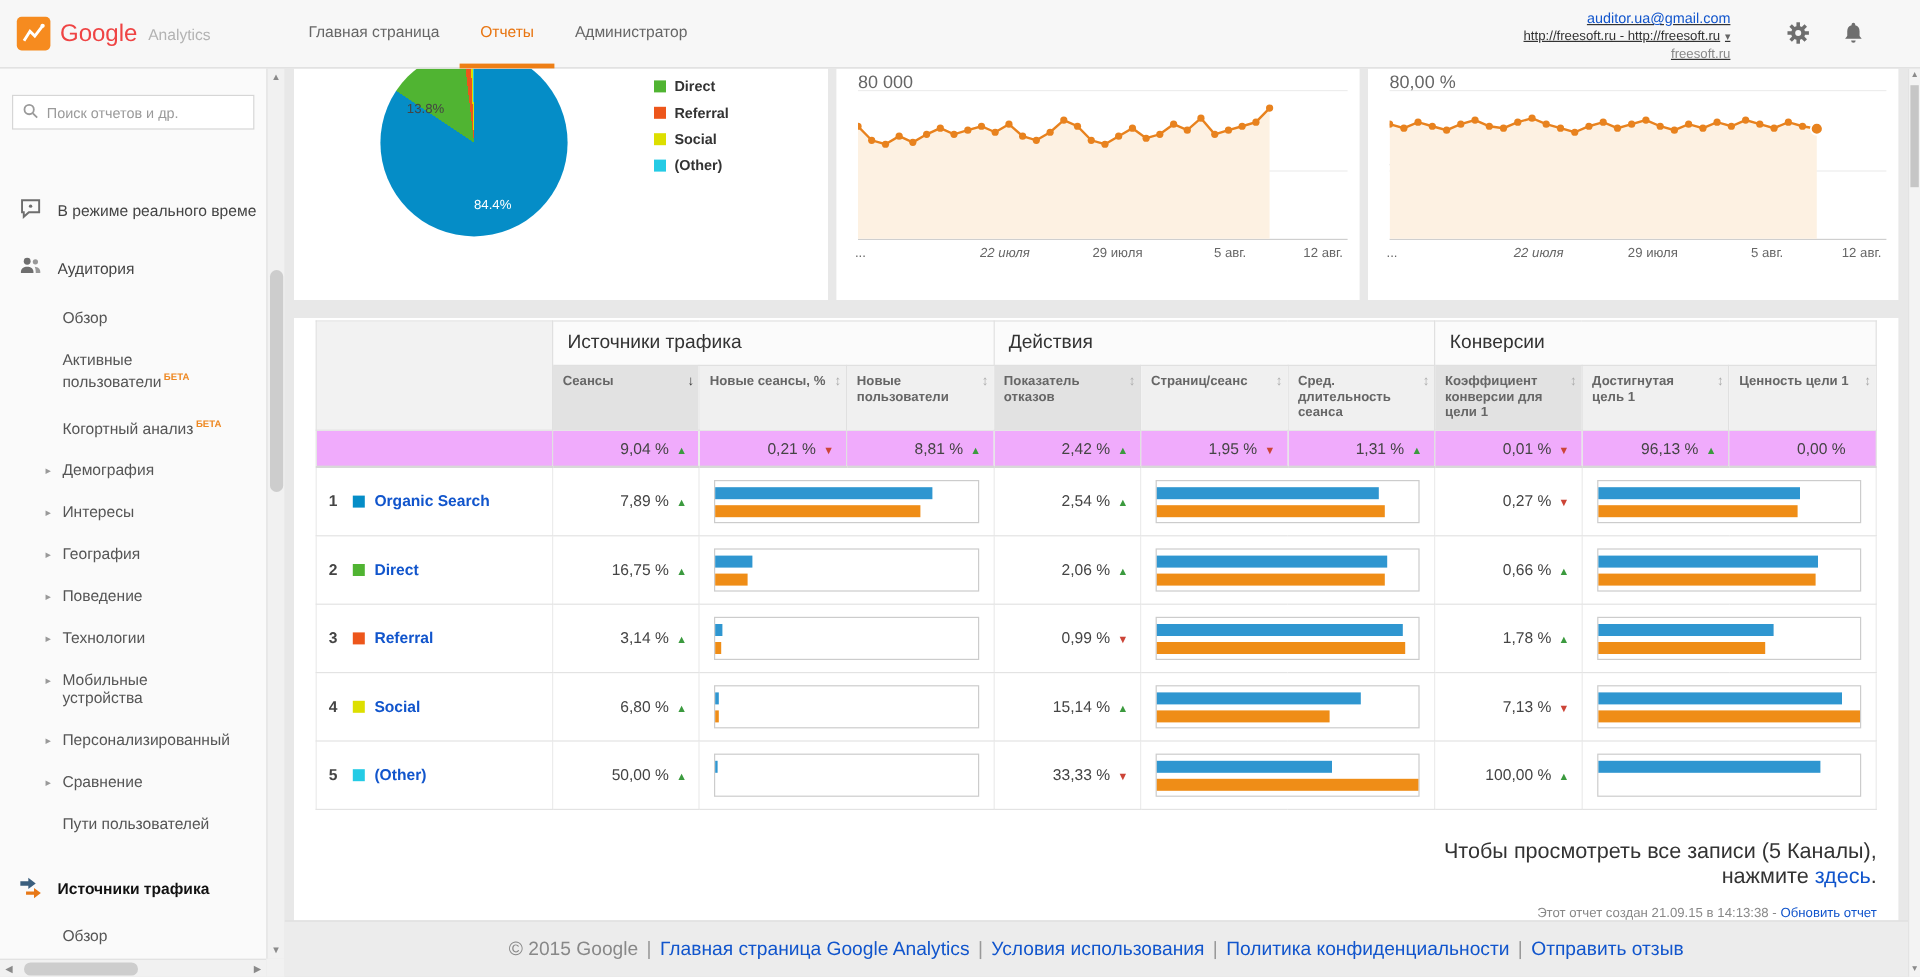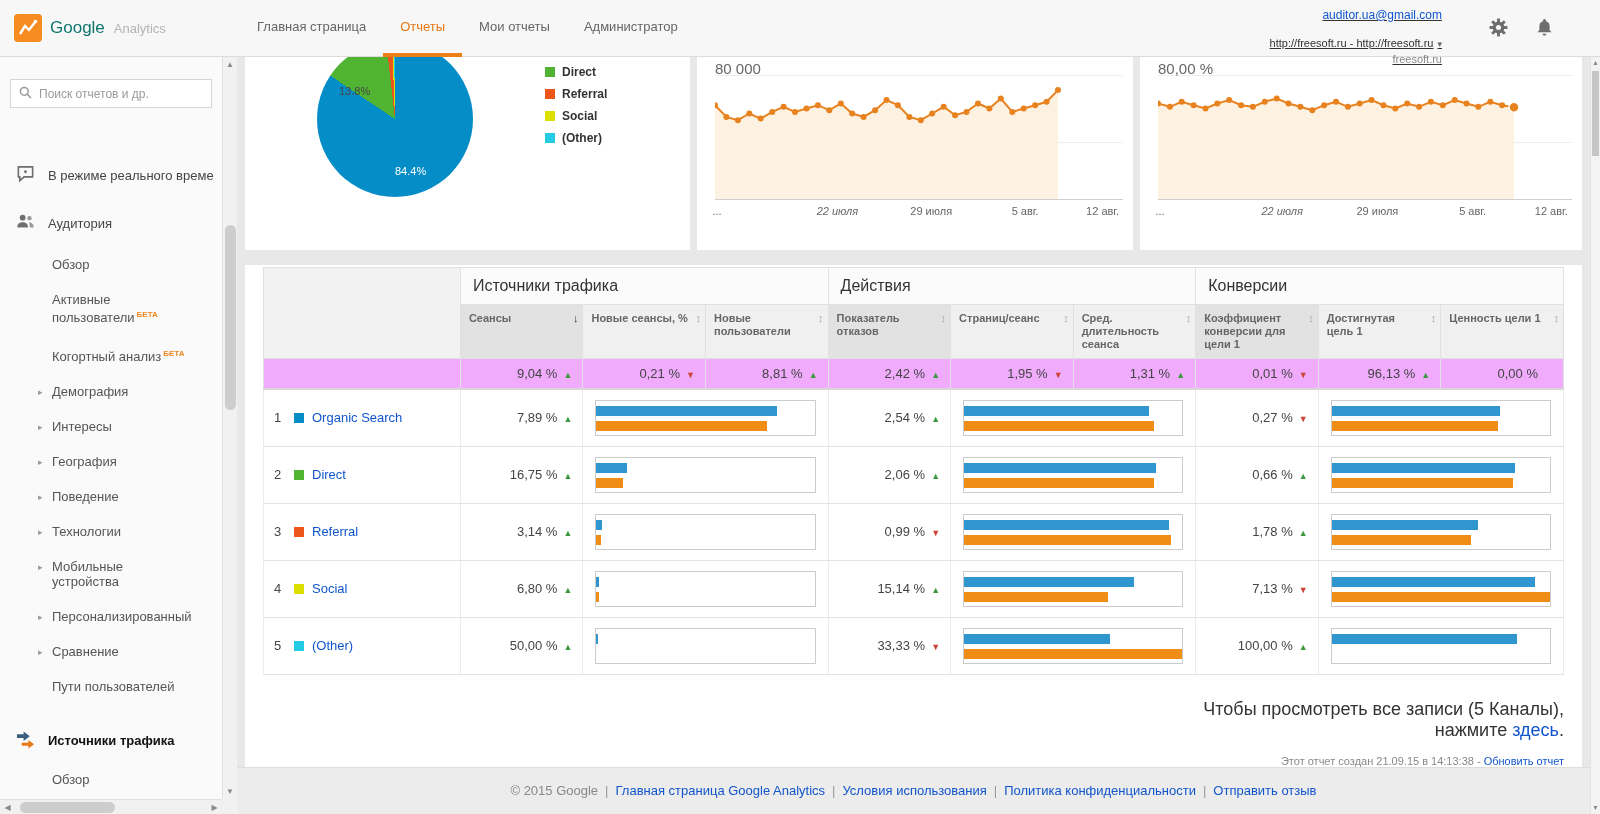--- a/index.html
+++ b/index.html
@@ -7,28 +7,28 @@
   font-family:"Liberation Sans","DejaVu Sans",sans-serif; color:#333; font-size:13px; }
 a { text-decoration:none; }
 .link { color:#1155cc; cursor:pointer; }
 
 
 .header { position:absolute; top:0; left:0; width:1600px; height:57px;
   background:#f7f7f7; border-bottom:1px solid #dcdcdc; z-index:60; }
 .logo { position:absolute; left:14px; top:14px; display:flex; align-items:center; gap:8px; cursor:pointer; }
 .logo-badge { width:28px; height:28px; background:#f68b1f; border-radius:4px;
   display:flex; align-items:center; justify-content:center; }
-.logo-google { font-size:17px; color:#0f766e; }
+.logo-google { font-size:20px; color:#ef4444; }
 .logo-analytics { font-size:13px; color:#b3b3b3; margin-left:1px; }
 .nav { position:absolute; left:240px; top:0; height:57px; display:flex; }
 .nav-item { padding:0 17px; line-height:54px; font-size:13px; color:#666; cursor:pointer; height:57px; }
 .nav-item.active { color:#e87511; border-bottom:4px solid #ee7f16; }
 .account { position:absolute; right:158px; top:8px; text-align:right; line-height:14px;text-decoration:underline; }
 .acct-email { font-size:12px; }
-.acct-prop { font-size:11px; color:#333; cursor:pointer; margin-top:14px; }
+.acct-prop { font-size:11px; color:#333; cursor:pointer; margin-top:1px; }
 .acct-prop .caret { color:#666; font-size:9px; margin-left:4px; }
 .acct-view { font-size:11px; color:#888; margin-top:1px; }
 .hdr-icons { position:absolute; right:46px; top:17px; display:flex; gap:26px; }
 .hdr-icon { cursor:pointer; }
 
 
 .sidebar { position:absolute; top:57px; left:0; width:222px; height:742px;
   background:#fafafa; overflow:hidden; }
 .search-box { margin:22px 10px 0 10px; height:29px; background:#fff;
   border:1px solid #d6d6d6; display:flex; align-items:center; padding:0 8px; gap:7px; }
@@ -110,57 +110,56 @@
 .metric-row th { background:#f0f0f0; font-size:11px; color:#666; text-align:left;
   vertical-align:top; padding:7px 16px 7px 8px; height:52px; font-weight:bold; cursor:pointer; position:relative; line-height:13px; }
 .metric-row th.dark { background:#e2e2e2; }
 .sort-icon { position:absolute; right:4px; top:7px; font-weight:normal; }
 .sort-icon.both::after { content:"↕"; color:#aaa; }
 .sort-icon.sorted::after { content:"↓"; color:#333; font-weight:bold; }
 .summary-row td { background:#f0abfc; font-size:13px; color:#444; text-align:right;
   padding:7px 10px; border-bottom:2px solid #d8d8d8; height:30px; }
 .report tbody td { height:57px; font-size:13px; color:#444; border-color:#ececec; border-bottom-color:#e3e3e3; }
 .c-num { text-align:right; padding-right:10px; }
-.c-label { padding-left:10px; }
+.c-label { padding-left:10px;font-weight:bold; }
 .rank { display:inline-block; width:20px; color:#444; }
 .swatch { display:inline-block; width:10px; height:10px; margin-right:8px; position:relative; top:1px; }
 .channel { color:#1155cc; cursor:pointer; }
 .bar-track { margin:0 12px; height:36px; border:1px solid #ccc; position:relative; background:#fff; }
 .bar { position:absolute; left:0; height:10px; }
 .bar.b1 { top:5px; } .bar.b2 { top:20px; }
 .tr-arrow { display:inline-block; min-width:11px; font-size:9px; margin-left:4px; }
 .dir-up { color:#3b9a3e; } .dir-down { color:#cc4437; }
 .dir-up::after { content:"▲"; } .dir-down::after { content:"▼"; } .dir-none::after { content:""; }
 
 .note { margin-top:24px; font-size:18px; color:#333; line-height:21px;text-align:right; }
 .created { text-align:right; font-size:11px; color:#888; margin-top:14px; }
 
 
 .footer { position:absolute; left:0; right:0; bottom:0; height:47px; border-top:1px solid #ddd;
-  background:#ececec; text-align:center; font-size:13px; color:#888; padding-top:15px; }
+  background:#ececec; text-align:center; font-size:16px; color:#888; padding-top:15px; }
 .footer .sep { margin:0 7px; color:#999; }
 </style>
 </head>
 <body>
 
 <div class="header">
   <div class="logo">
     <span class="logo-badge">
       <svg width="20" height="20" viewBox="0 0 20 20">
           <polyline points="2,16 7,8 11,12 17.5,3.5" fill="none" stroke="#fff" stroke-width="2.4"></polyline>
           <circle cx="17.5" cy="3.5" r="1.8" fill="#fff"></circle>
         </svg>
     </span>
     <span class="logo-google">Google</span>
     <span class="logo-analytics">Analytics</span>
   </div>
   <div class="nav">
     <div class="nav-item">Главная страница</div>
     <div class="nav-item active">Отчеты</div>
-    <div class="nav-item">Мои отчеты</div>
     <div class="nav-item">Администратор</div>
   </div>
   <div class="account">
     <div><a class="link acct-email">auditor.ua@gmail.com</a></div>
     <div class="acct-prop"><span>http://freesoft.ru - http://freesoft.ru</span><span class="caret">▾</span></div>
     <div class="acct-view">freesoft.ru</div>
   </div>
   <div class="hdr-icons">
     <span class="hdr-icon">
       <svg width="21" height="21" viewBox="0 0 20 20">

